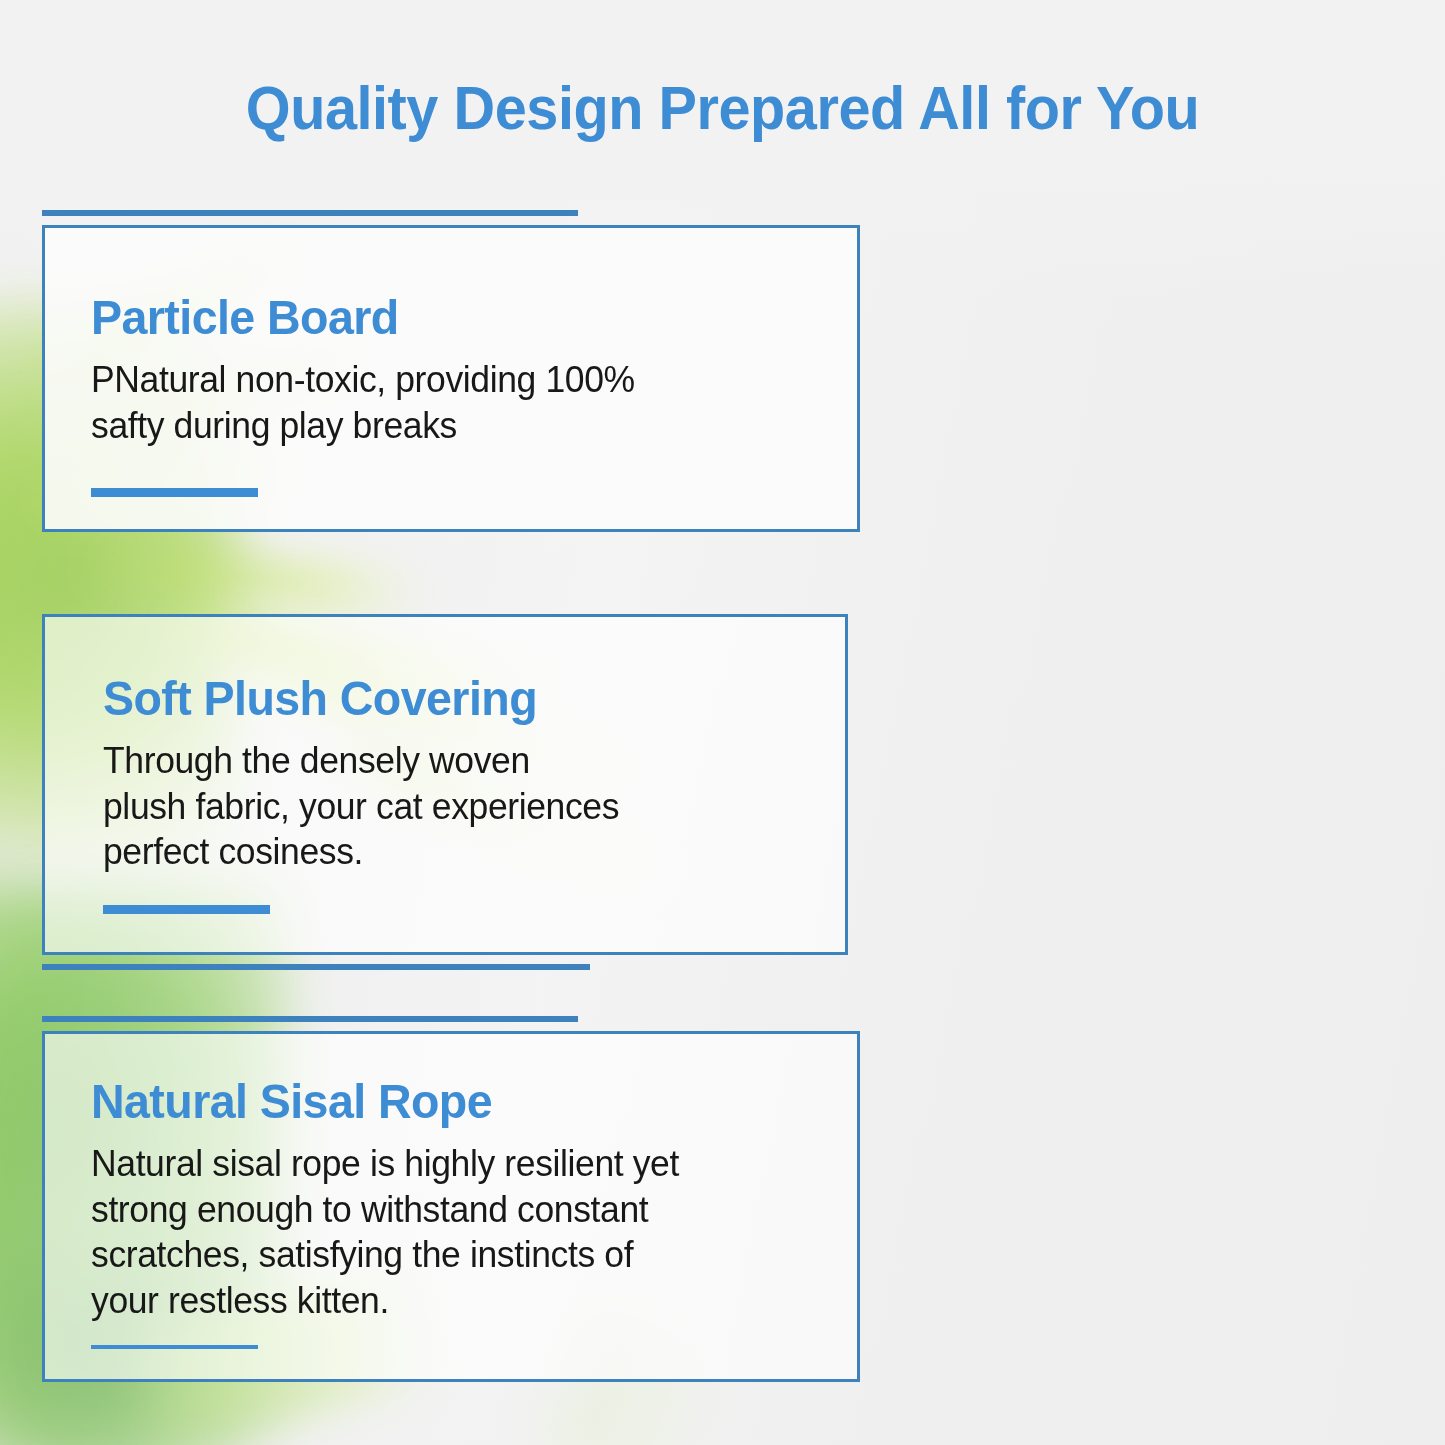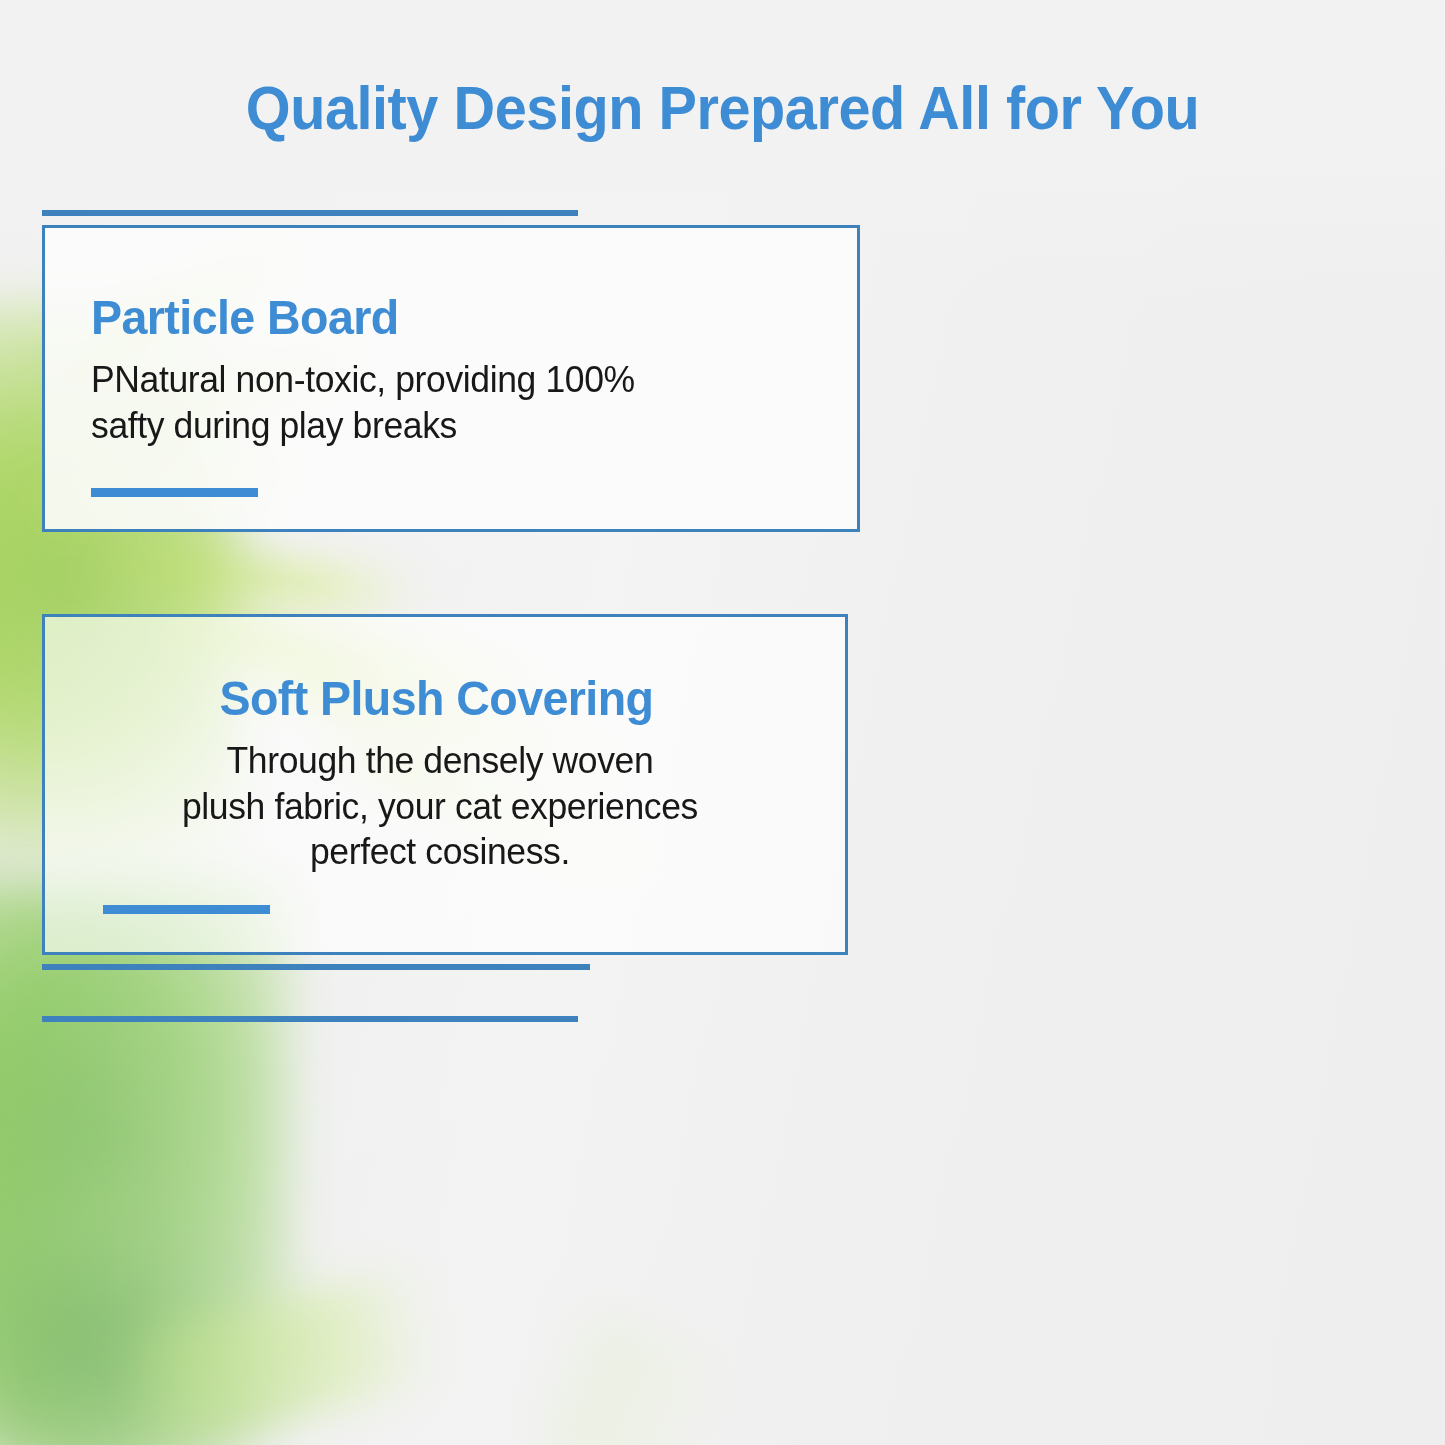--- a/index.html
+++ b/index.html
@@ -152,21 +152,21 @@
   }
 
   
   #panel-particle { left: 42px; top: 210px; width: 1363px; height: 366px; }
   #panel-particle .cell-img  { width: 536px; }
   #panel-particle .cell-text { width: 818px; padding-top: 64px; }
   #panel-particle .accent-bar { margin-top: 40px; margin-bottom: 8px; }
 
   
   #panel-plush { left: 42px; top: 614px; width: 1363px; height: 372px; }
-  #panel-plush .cell-text { width: 806px; padding-top: 56px; padding-left: 58px; text-align: center; }
+  #panel-plush .cell-text { width: 806px; padding-top: 56px; padding-left: 58px; }
   #panel-plush .cell-img  { width: 548px; }
   #panel-plush .accent-bar { margin-top: 30px; margin-bottom: 14px; }
 
   
   #panel-sisal { left: 42px; top: 1016px; width: 1363px; height: 366px; }
   #panel-sisal .cell-img  { width: 536px; }
   #panel-sisal .cell-text { width: 818px; padding-top: 42px; }
   #panel-sisal .accent-bar { margin-top: 22px; margin-bottom: 6px; }
 
   
@@ -374,15 +374,23 @@
         <div class="sisal-shadow"></div>
         <div class="sisal-tail"></div>
         <div class="sisal-ball">
           <div class="sisal-wind"></div>
           <div class="sisal-core"></div>
           <div class="sisal-seam"></div>
         </div>
       </div>
     </div>
 
+    <div class="cell cell-text">
+      <div class="feature-title">Natural Sisal Rope</div>
+      <div class="feature-body">Natural sisal rope is highly resilient yet
+strong enough to withstand constant
+scratches, satisfying the instincts of
+your restless kitten.</div>
+      <div class="accent-bar"></div>
+    </div>
   </section>
 
 </div>
 
 </body></html>

